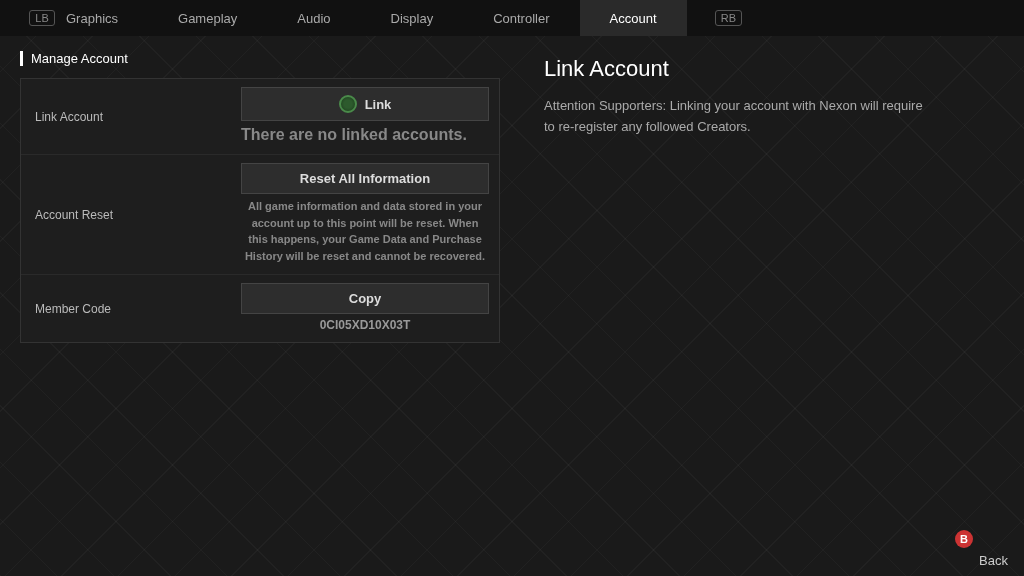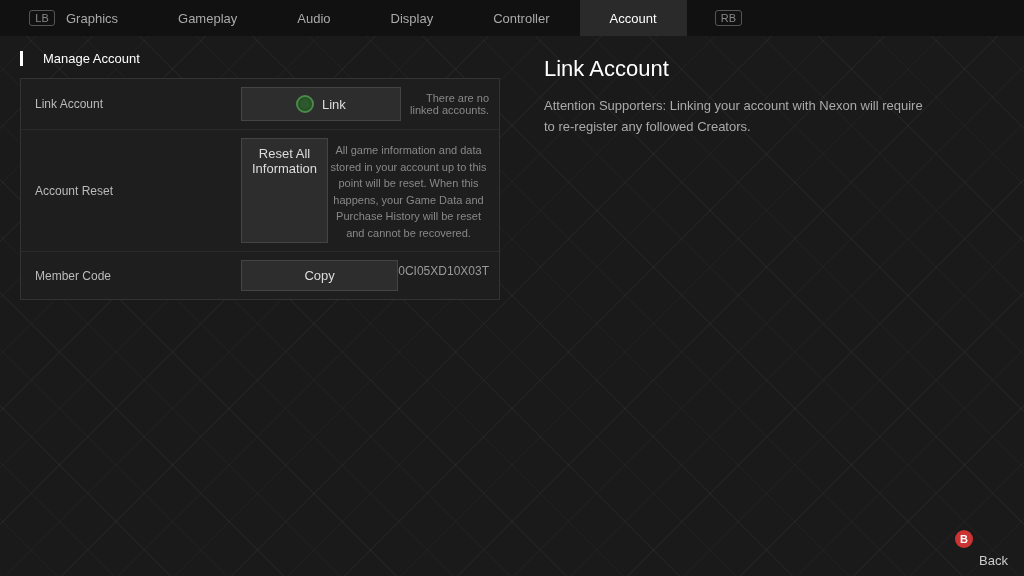--- a/index.html
+++ b/index.html
@@ -87,21 +87,21 @@
     .left-panel {
       width: 520px;
       padding: 15px 20px;
       flex-shrink: 0;
     }
 
     .section-title {
       font-size: 13px;
       color: #fff;
       margin-bottom: 12px;
-      padding-left: 20px;
+      padding-left: 8px;
       border-left: 3px solid #fff;
     }
 
     
     .settings-table {
       background-color: #1e1e1e;
       border: 1px solid #333;
       width: 100%;
     }
 
@@ -122,21 +122,23 @@
       padding: 12px 14px;
       font-size: 12px;
       color: #bbb;
       align-self: center;
     }
 
     .settings-control {
       flex: 1;
       padding: 8px 10px;
       display: flex;
+      flex-direction: column;
       align-items: stretch;
+      font-weight: bold;
     }
 
     
     .ctrl-button {
       background-color: #2d2d2d;
       border: 1px solid #444;
       color: #ddd;
       padding: 7px 10px;
       text-align: center;
       font-size: 13px;
@@ -155,23 +157,23 @@
     .link-icon {
       width: 18px;
       height: 18px;
       border-radius: 50%;
       border: 2px solid #4a8a4a;
       background: radial-gradient(circle, #2d5a2d 40%, #1a3a1a 100%);
       flex-shrink: 0;
     }
 
     .sub-text {
-      font-size: 11px;
+      font-size: 16px;
       color: #888;
-      text-align: right;
+      text-align: left;
       padding: 5px 0 2px;
     }
 
     .description-text {
       font-size: 11px;
       color: #888;
       text-align: center;
       padding: 4px 2px 2px;
       line-height: 1.5;
     }

